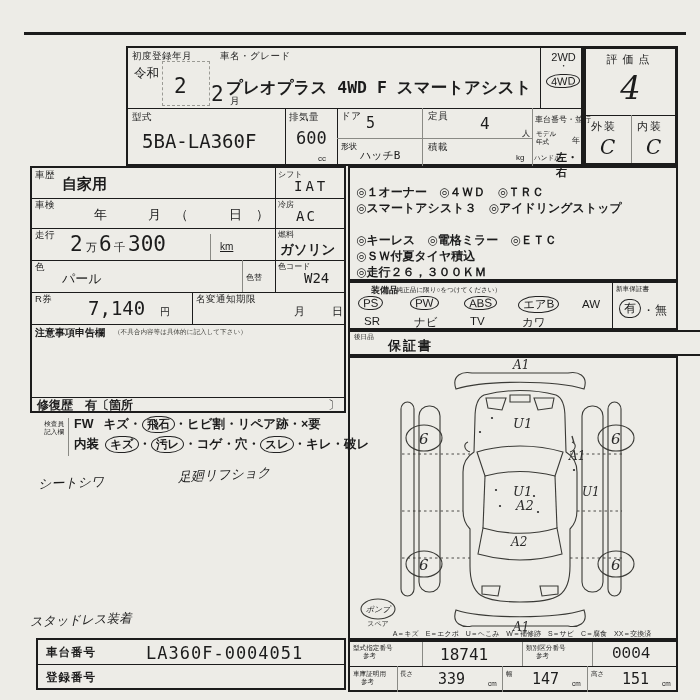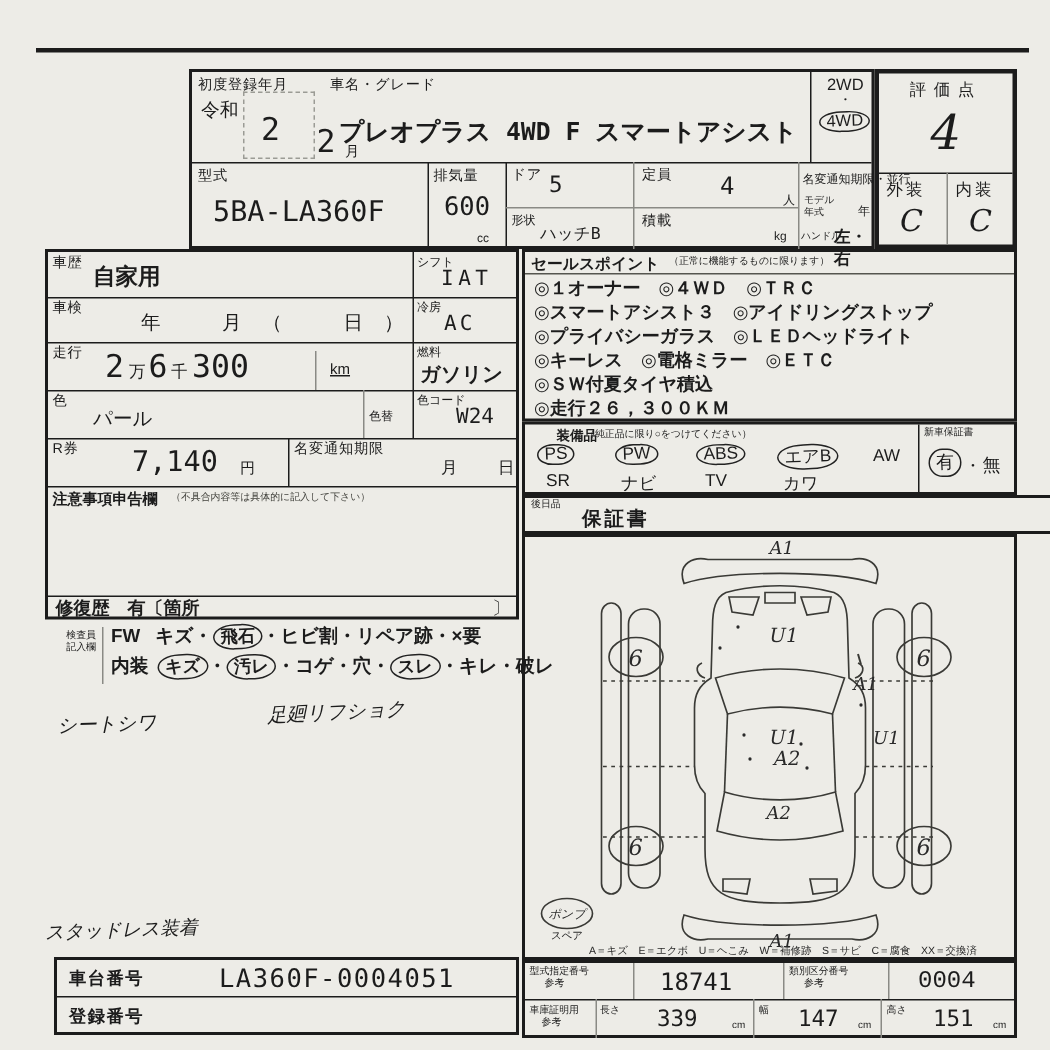--- a/index.html
+++ b/index.html
@@ -60,21 +60,21 @@
     <div class="lab8" style="position:absolute;left:190px;top:106px;">cc</div>
     <div class="lab" style="position:absolute;left:213px;top:62px;">ドア</div>
     <div class="print" style="position:absolute;left:238px;top:66px;font-size:15px;">5</div>
     <div class="lab8" style="position:absolute;left:213px;top:93px;">形状</div>
     <div class="print" style="position:absolute;left:232px;top:100px;font-size:11px;">ハッチB</div>
     <div class="lab" style="position:absolute;left:300px;top:62px;">定員</div>
     <div class="print" style="position:absolute;left:352px;top:66px;font-size:16px;">4</div>
     <div class="lab8" style="position:absolute;left:394px;top:80px;">人</div>
     <div class="lab" style="position:absolute;left:300px;top:93px;text-align:center;">積載</div>
     <div class="lab8" style="position:absolute;left:388px;top:105px;">kg</div>
-    <div class="lab8" style="position:absolute;left:407px;top:66px;white-space:nowrap;">名変通知期限・並行</div>
+    <div class="lab8" style="position:absolute;left:407px;top:66px;white-space:nowrap;">車台番号・並行</div>
     <div class="lab7" style="position:absolute;left:408px;top:82px;">モデル</div>
     <div class="lab7" style="position:absolute;left:408px;top:90px;">年式</div>
     <div class="lab8" style="position:absolute;left:444px;top:87px;">年</div>
     <div class="lab7" style="position:absolute;left:406px;top:106px;">ハンドル</div>
     <div style="position:absolute;left:428px;top:102px;font-size:11px;font-weight:bold;">左・右</div>
   </div>
 
   <div class="abs b3" style="left:583px;top:46px;width:95px;height:120px;box-sizing:border-box;">
     <div style="position:absolute;left:0;right:0;top:3px;text-align:center;font-size:11px;letter-spacing:5px;">評価点</div>
     <div class="hand" style="position:absolute;left:0;right:0;top:20px;text-align:center;font-size:32px;">4</div>
@@ -143,27 +143,22 @@
       <span class="lab7" style="position:absolute;left:82px;top:4px;color:#44443f;">（不具合内容等は具体的に記入して下さい）</span>
     </div>
 
     <div class="row" style="top:229px;height:16px;">
       <span style="position:absolute;left:5px;top:0px;font-size:12px;font-weight:bold;">修復歴　有〔箇所</span>
       <span style="position:absolute;right:4px;top:0px;font-size:12px;">〕</span>
     </div>
   </div>
 
   <div class="abs b2" style="left:348px;top:166px;width:330px;height:115px;box-sizing:border-box;">
-    <div style="position:absolute;left:0;right:0;top:0;height:14px;border-bottom:1px solid #55554f;">
-      <span style="position:absolute;left:4px;top:1px;font-size:10.5px;font-weight:bold;">セールスポイント</span>
-      <span class="lab7" style="position:absolute;left:96px;top:3px;">（正常に機能するものに限ります）</span>
-    </div>
     <div style="position:absolute;left:6px;top:16px;font-size:12px;font-weight:bold;white-space:nowrap;">◎１オーナー　◎４ＷＤ　◎ＴＲＣ</div>
     <div style="position:absolute;left:6px;top:32px;font-size:12px;font-weight:bold;white-space:nowrap;">◎スマートアシスト３　◎アイドリングストップ</div>
-    <div style="position:absolute;left:6px;top:48px;font-size:12px;font-weight:bold;white-space:nowrap;">◎プライバシーガラス　◎ＬＥＤヘッドライト</div>
     <div style="position:absolute;left:6px;top:64px;font-size:12px;font-weight:bold;white-space:nowrap;">◎キーレス　◎電格ミラー　◎ＥＴＣ</div>
     <div style="position:absolute;left:6px;top:80px;font-size:12px;font-weight:bold;white-space:nowrap;">◎ＳＷ付夏タイヤ積込</div>
     <div style="position:absolute;left:6px;top:96px;font-size:12px;font-weight:bold;white-space:nowrap;">◎走行２６，３００ＫＭ</div>
   </div>
 
   <div class="abs b2" style="left:348px;top:281px;width:330px;height:49px;box-sizing:border-box;">
     <span style="position:absolute;left:4px;top:1px;font-size:9px;font-weight:bold;margin-left:17px;">装備品</span>
     <span class="lab7" style="position:absolute;left:40px;top:3px;">（純正品に限り○をつけてください）</span>
     <span class="oval" style="position:absolute;left:8px;top:13px;font-size:11.5px;"><span>PS</span></span>
     <span class="oval" style="position:absolute;left:60px;top:13px;font-size:11.5px;"><span>PW</span></span>

